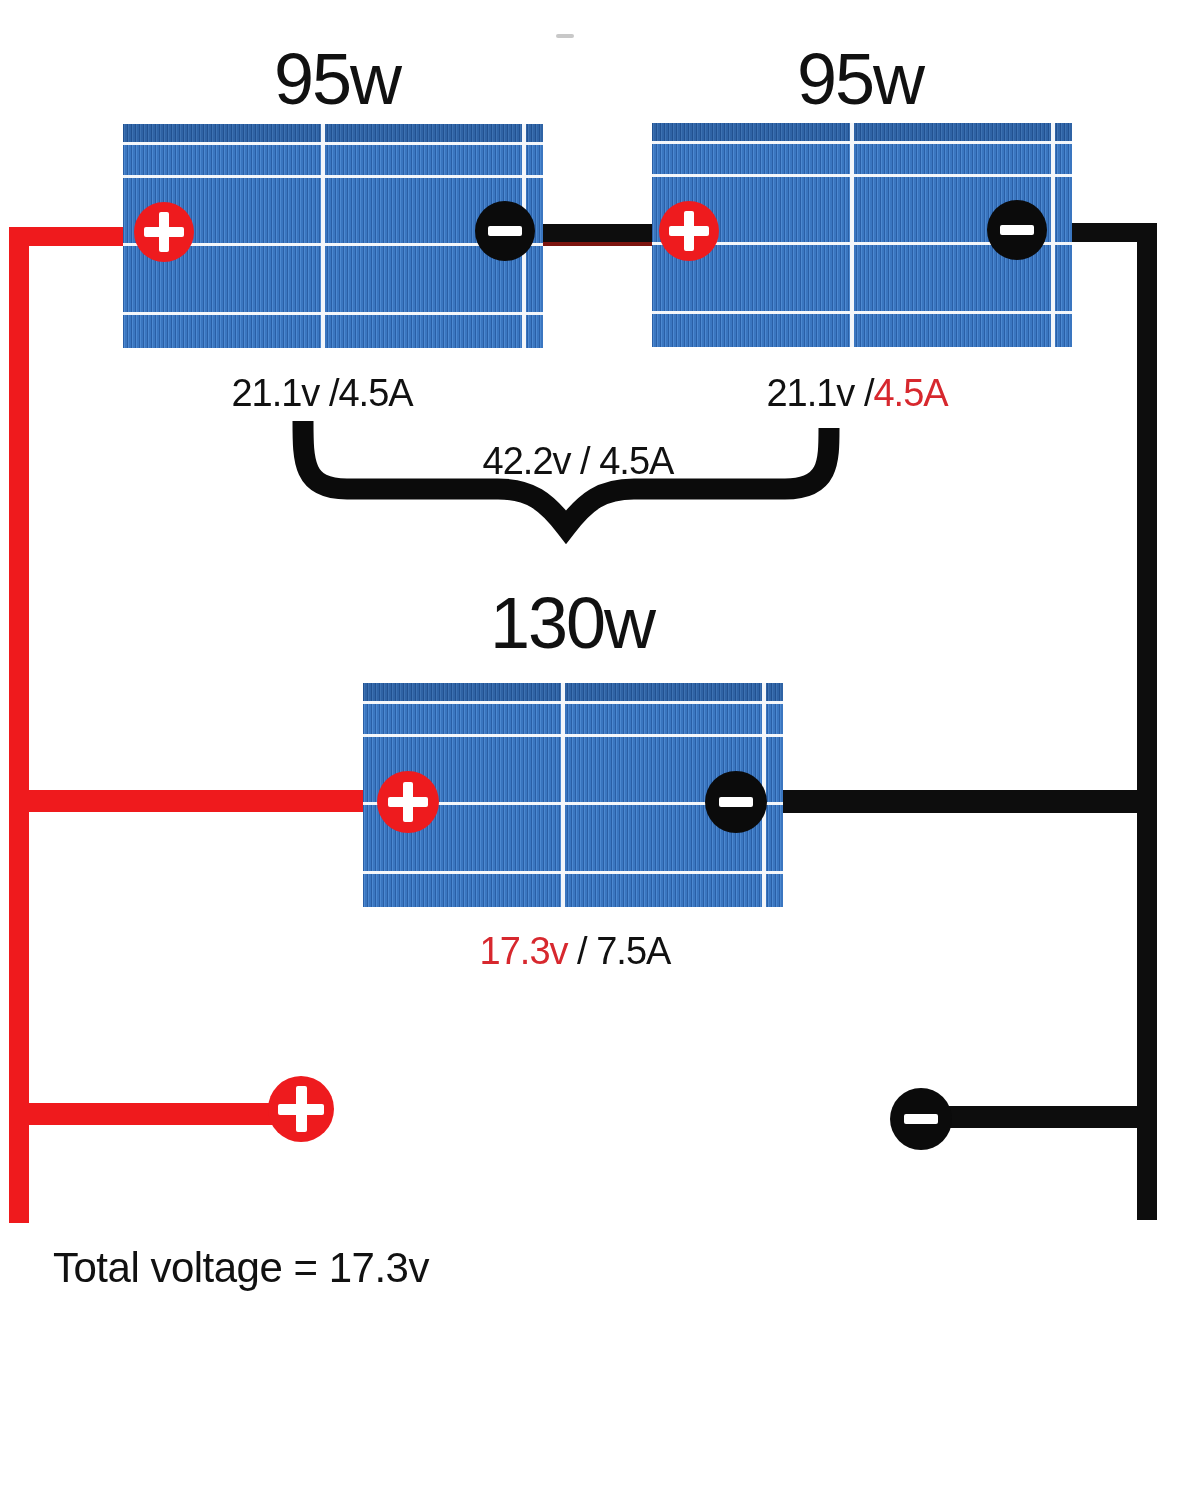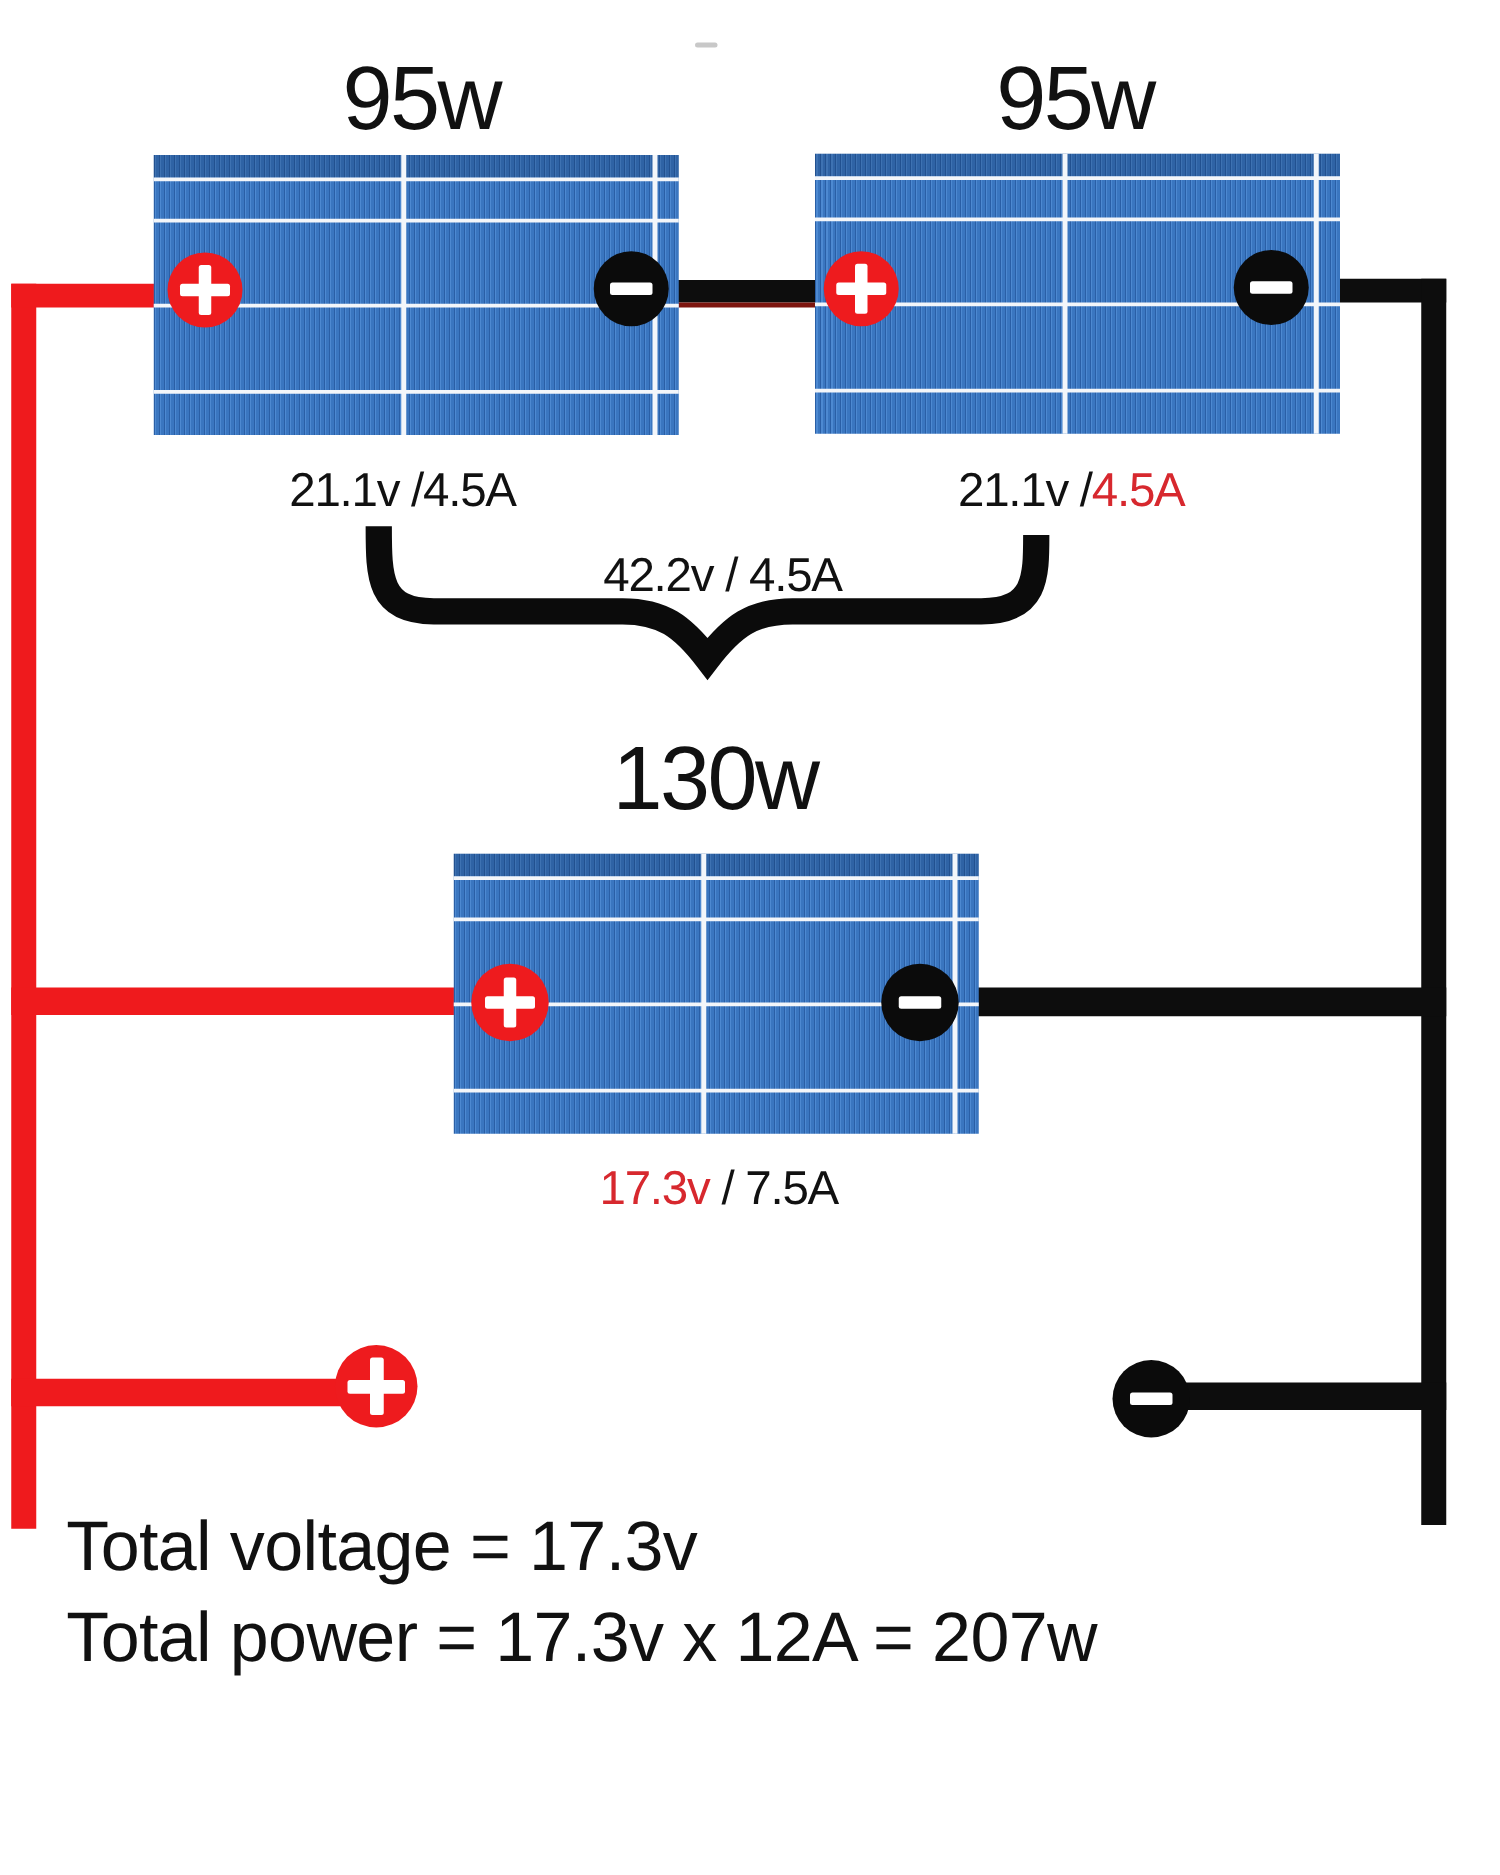--- a/index.html
+++ b/index.html
@@ -44,22 +44,22 @@
   .ptitle{
     position:absolute;text-align:center;color:#111;
     font-size:72px;font-weight:300;letter-spacing:-2px;z-index:5;white-space:nowrap;
   }
   .spec{
     position:absolute;text-align:center;color:#111;
     font-size:38px;font-weight:300;letter-spacing:-1px;z-index:5;white-space:nowrap;
   }
   .spec .red, .summary .red{color:#d7282e;}
   .summary{
-    position:absolute;left:53px;top:1200px;z-index:5;
-    font-size:56px;font-weight:300;letter-spacing:-0.5px;color:#111;
+    position:absolute;left:53px;top:1231px;z-index:5;
+    font-size:42px;font-weight:300;letter-spacing:-0.5px;color:#111;
     line-height:73px;white-space:nowrap;
   }
   .brace-svg{position:absolute;left:0;top:0;z-index:3;pointer-events:none;}
   .artifact{position:absolute;background:#c8c8c8;border-radius:2px;z-index:1;}
 </style>
 </head>
 <body>
 
 <div class="artifact" style="left:556px;top:34px;width:18px;height:4px;"></div>
 
@@ -143,14 +143,13 @@
 
 <div class="term pos" style="left:268px;top:1076px;width:66px;height:66px;">
   <div class="plus-shape big"></div>
 </div>
 <div class="term neg" style="left:890px;top:1088px;width:62px;height:62px;">
   <div class="minus-shape"></div>
 </div>
 
 <div class="summary">
   <div>Total voltage = 17.3v</div>
-  <div>Total power = 17.3v x 12A = 207w</div>
 </div>
 
 </body></html>

